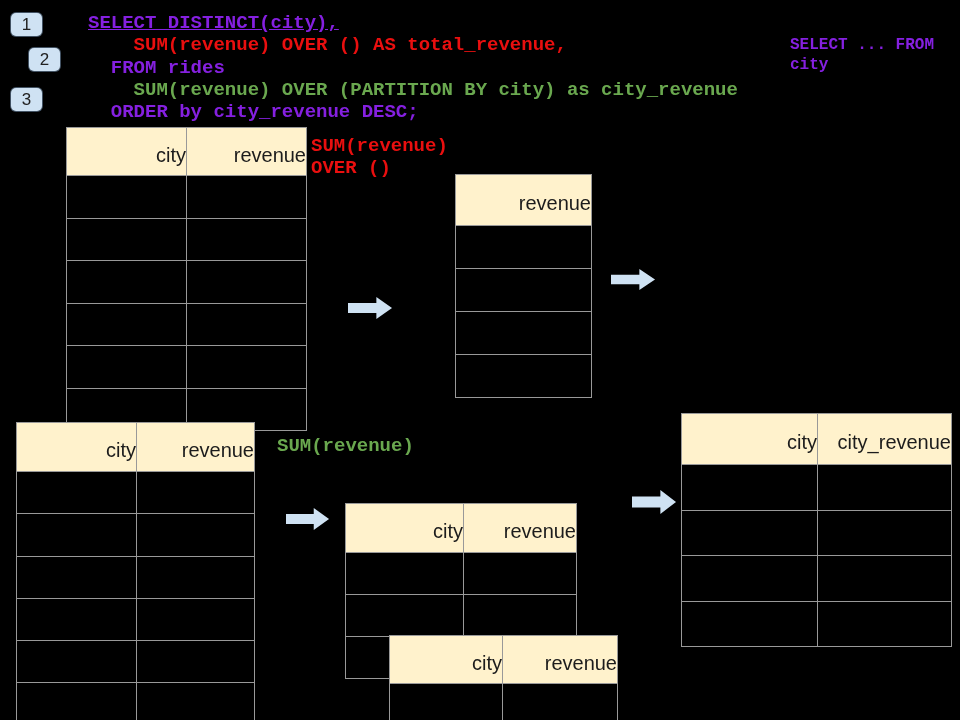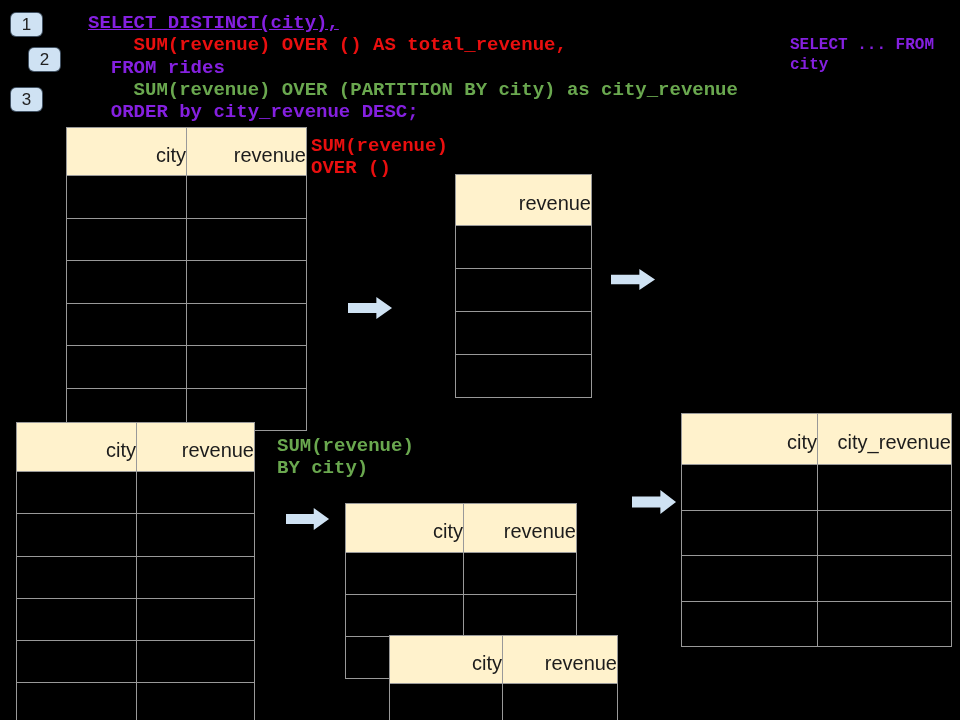--- a/index.html
+++ b/index.html
@@ -61,21 +61,21 @@
   <div class="badge b1">1</div>
   <div class="badge b2">2</div>
   <div class="badge b3">3</div>
 
   <div class="sql mono"><div style="color: var(--purple); text-decoration: underline;">SELECT DISTINCT(city),</div><div style="color: var(--red);">    SUM(revenue) OVER () AS total_revenue,</div><div style="color: var(--purple);">  FROM rides</div><div style="color: var(--green);">    SUM(revenue) OVER (PARTITION BY city) as city_revenue</div><div style="color: var(--purple);">  ORDER by city_revenue DESC;</div></div>
 
   <div class="side-note mono"><div>SELECT ... FROM</div><div>city</div></div>
 
   <div class="ann ann-total mono"><div>SUM(revenue)</div><div>OVER ()</div></div>
 
-  <div class="ann ann-part mono"><div>SUM(revenue)</div><div>BY city)</div></div>
+  <div class="ann ann-part mono"><div>SUM(revenue)</div></div>
 
   <table class="tbl t1">
     <colgroup>
         <col class="c1">
         <col class="c2">
       </colgroup>
     <thead>
         <tr>
       <th>city</th>
       <th>revenue</th>

